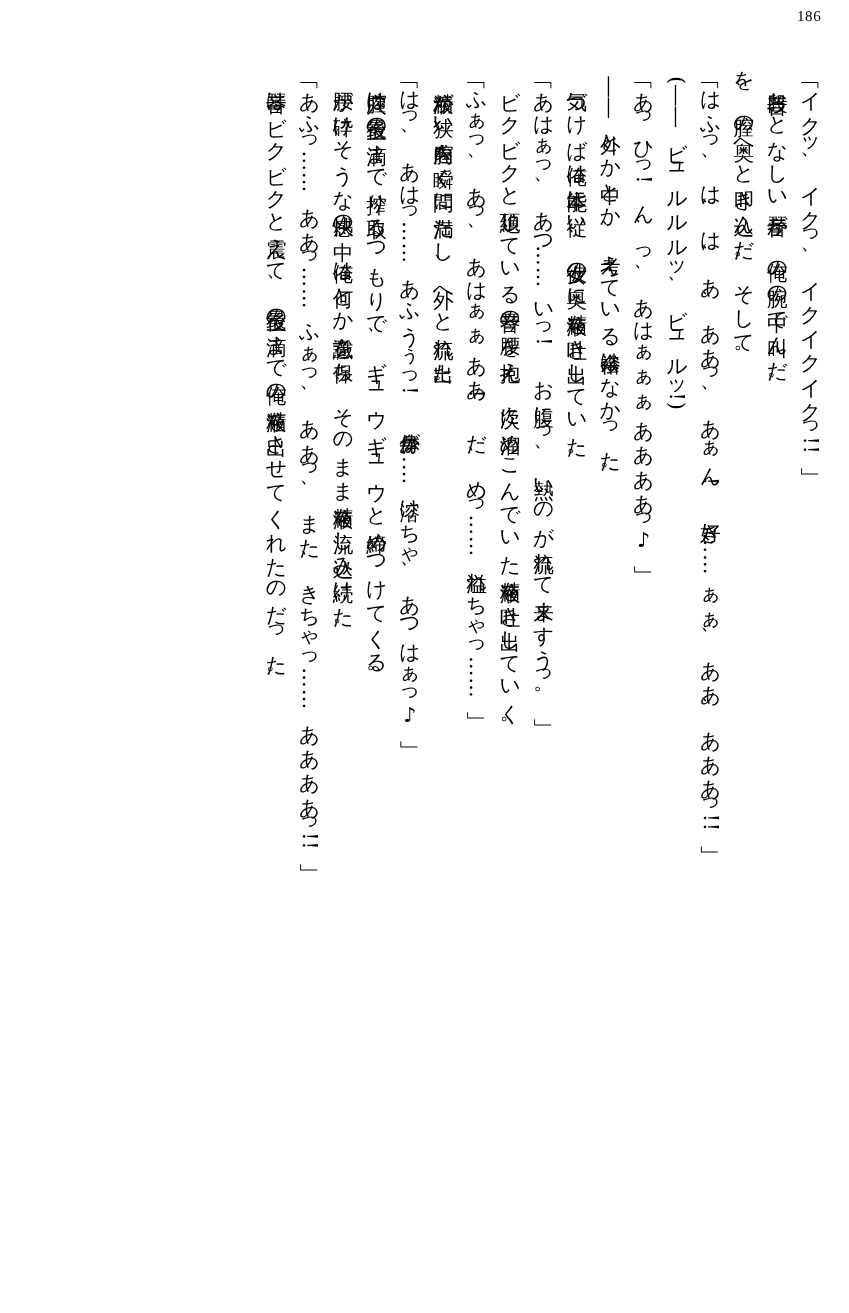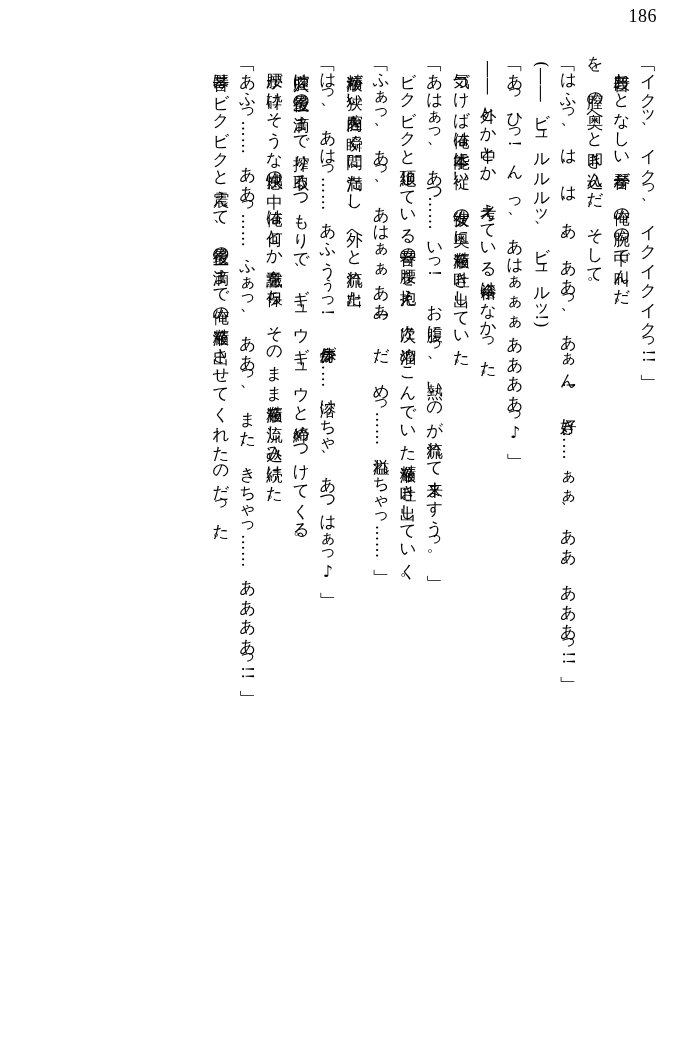--- a/index.html
+++ b/index.html
@@ -18,21 +18,21 @@
     position: relative;
     width: 679px;
     height: 1050px;
     background: #ffffff;
     box-sizing: border-box;
   }
   .page-number {
     position: absolute;
     top: 6px;
     right: 22px;
-    font-size: 18px;
+    font-size: 12px;
     font-family: "Liberation Serif", "DejaVu Serif", serif;
     letter-spacing: 0.5px;
     color: #000;
   }
   .text-body {
     position: absolute;
     top: 44px;
     right: 18px;
     bottom: 14px;
     left: 18px;

